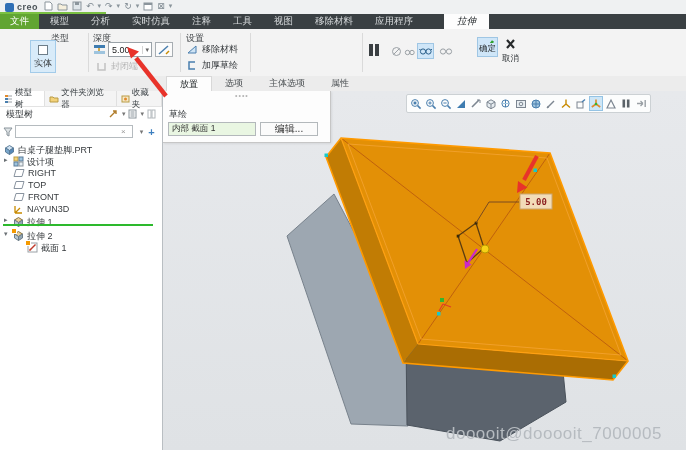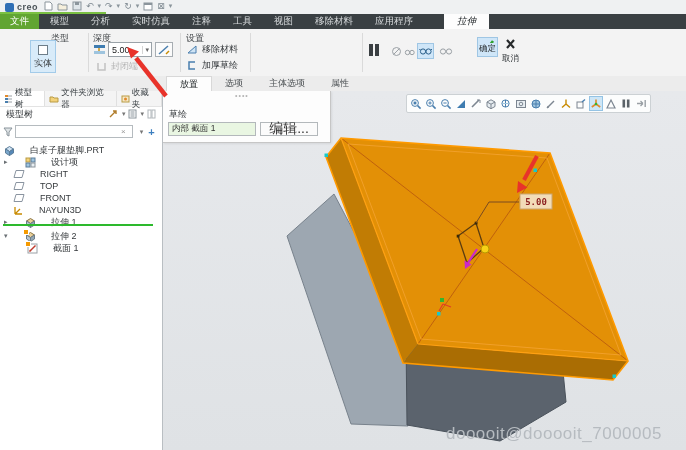--- a/index.html
+++ b/index.html
@@ -46,35 +46,35 @@
   .ntab{display:flex;align-items:center;gap:2px;font-size:8.5px;color:#3c4246;padding:0 4px;border-right:1px solid #e0e0e0;}
   .ntab.active{background:#fff;}
   #nhead{left:0;top:15px;width:100%;height:16px;display:flex;align-items:center;}
   #nhead .t{font-size:9px;color:#35393c;margin-left:6px;flex:1;}
   #nhead .ic{display:flex;align-items:center;gap:3px;margin-right:6px;color:#8a6d2f;font-size:9px;}
   #filterrow{left:0;top:32px;width:100%;height:17px;display:flex;align-items:center;}
   #filterrow input{width:112px;height:11px;border:1px solid #b5bbbf;font-size:8px;margin-left:2px;padding:0 2px;}
   .xclr{font-size:8px;color:#999;margin-left:-12px;}
   .fdd{font-size:7px;color:#777;margin-left:14px;}
   .fplus{font-size:11px;color:#3d7fbf;font-weight:bold;margin-left:5px;}
-  .trow{position:absolute;height:12px;display:flex;align-items:center;gap:15px;font-size:9px;color:#35393c;white-space:nowrap;}
+  .trow{position:absolute;height:12px;display:flex;align-items:flex-start;gap:3px;font-size:9px;color:#35393c;white-space:nowrap;}
   .exp{font-size:7px;color:#6a7074;width:6px;display:inline-block;}
   .badge{position:absolute;width:4px;height:4px;background:#f59a00;border:1px solid #fff;left:-2px;top:-2px;}
   .iwrap{position:relative;display:inline-flex;}
   #insertline{left:3px;top:133px;width:150px;height:2px;background:#2db92d;}
   
   #graphics{left:163px;top:91px;width:523px;height:359px;background:linear-gradient(#e7e9ec,#dfe2e5);overflow:hidden;}
   #gtoolbar{left:243px;top:3px;height:17px;background:#fcfdfd;border:1px solid #ccd1d4;border-radius:2px;display:flex;align-items:center;padding:0 2px;gap:1px;}
   .gico{width:14px;height:15px;display:flex;align-items:center;justify-content:center;}
   .gico.sel{background:#cde6f7;border:1px solid #94c3e4;box-sizing:border-box;}
   #placepanel{left:0;top:0;width:167px;height:51px;background:#fdfdfd;border-right:1px solid #c6c6c6;border-bottom:1px solid #c6c6c6;box-shadow:1px 1px 2px rgba(0,0,0,.08);}
   #placepanel .grip{position:absolute;left:72px;top:1px;font-size:7px;color:#b5b5b5;letter-spacing:1px;}
   #placepanel .lbl{position:absolute;left:6px;top:17px;font-size:9px;color:#35393c;}
   #placepanel .field{position:absolute;left:5px;top:31px;width:88px;height:14px;background:#e9f6e2;border:1px solid #b3b8bb;box-sizing:border-box;font-size:8.5px;color:#333;display:flex;align-items:center;padding-left:3px;}
-  #placepanel .ebtn{position:absolute;left:97px;top:31px;width:58px;height:14px;background:#fbfbfb;border:1px solid #b3b8bb;box-sizing:border-box;font-size:14px;color:#333;display:flex;align-items:center;justify-content:center;}
+  #placepanel .ebtn{position:absolute;left:97px;top:31px;width:58px;height:14px;background:#fbfbfb;border:1px solid #b3b8bb;box-sizing:border-box;font-size:10px;color:#333;display:flex;align-items:center;justify-content:center;}
   #watermark{left:283px;top:333px;font-size:17px;color:#b6bbc0;letter-spacing:.5px;}
   #overlay{left:0;top:0;width:686px;height:450px;pointer-events:none;z-index:60;}
 </style>
 </head>
 <body>
 
 <div id="titlebar" class="abs">
   <div id="logo" class="abs">
     <span class="mark"></span>
     <span class="word">creo</span>

